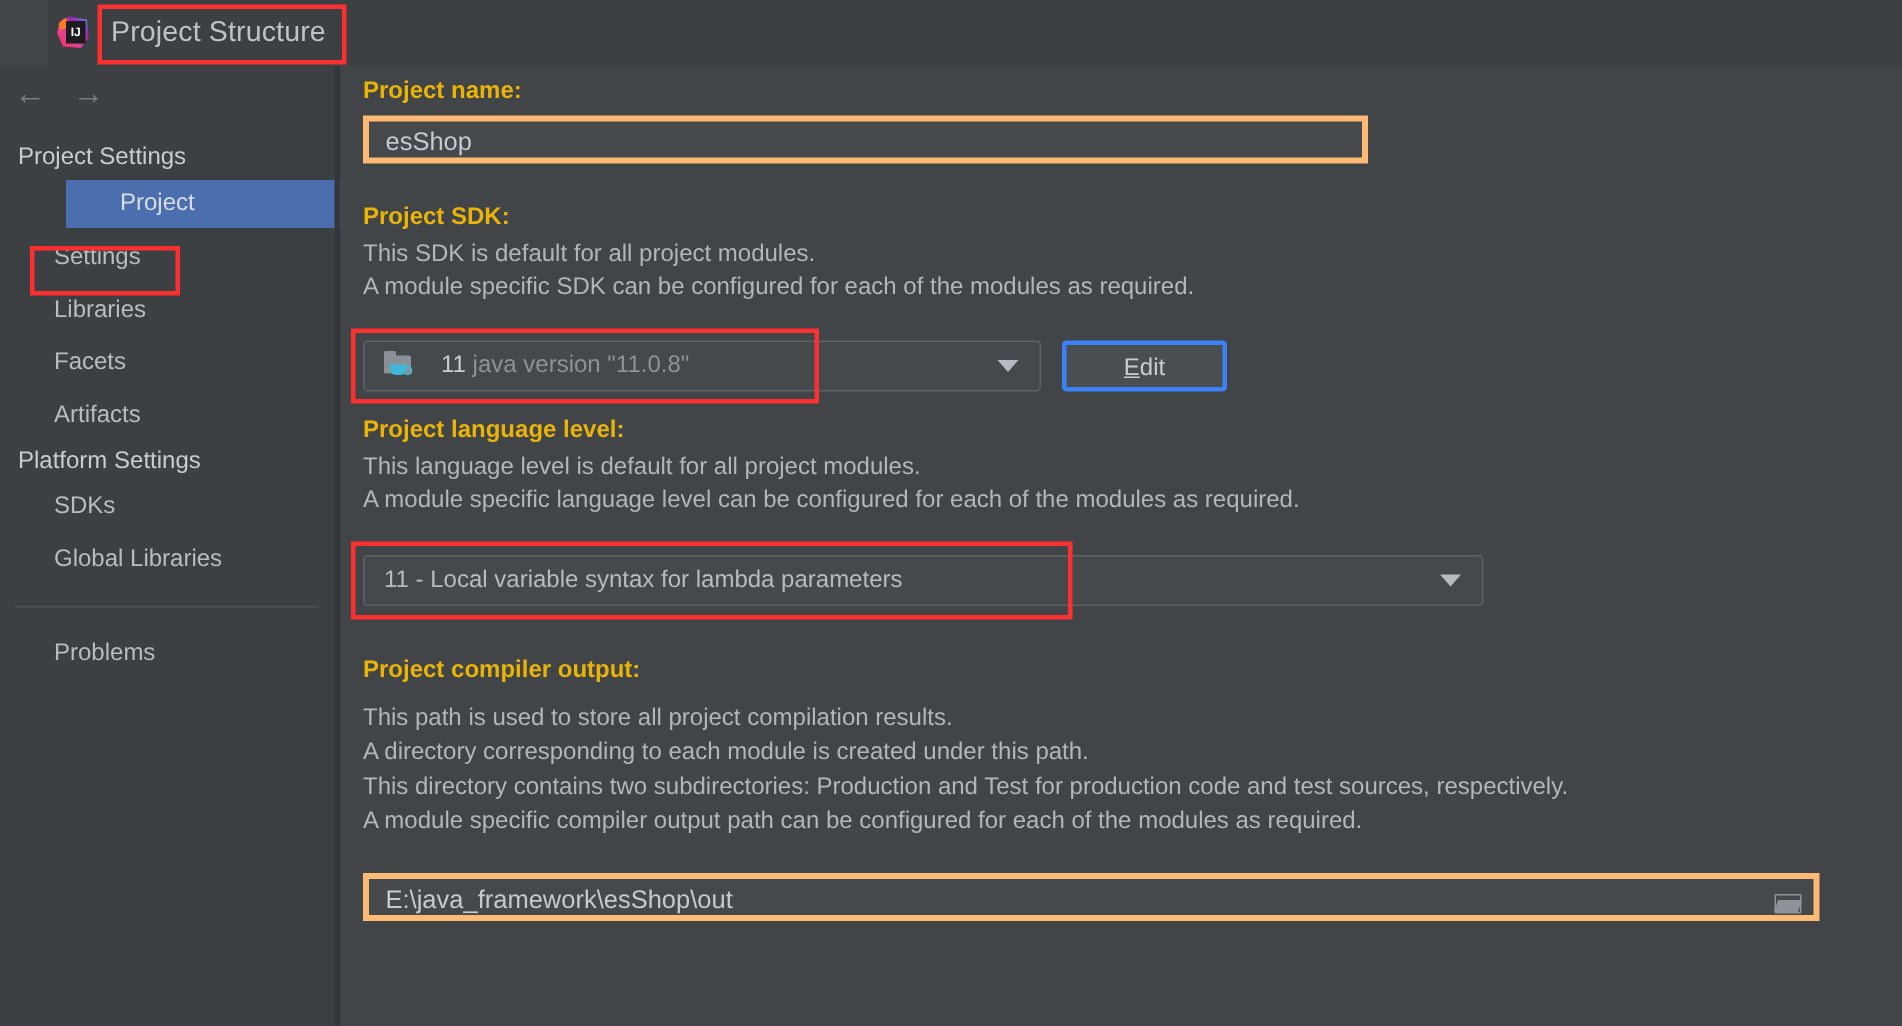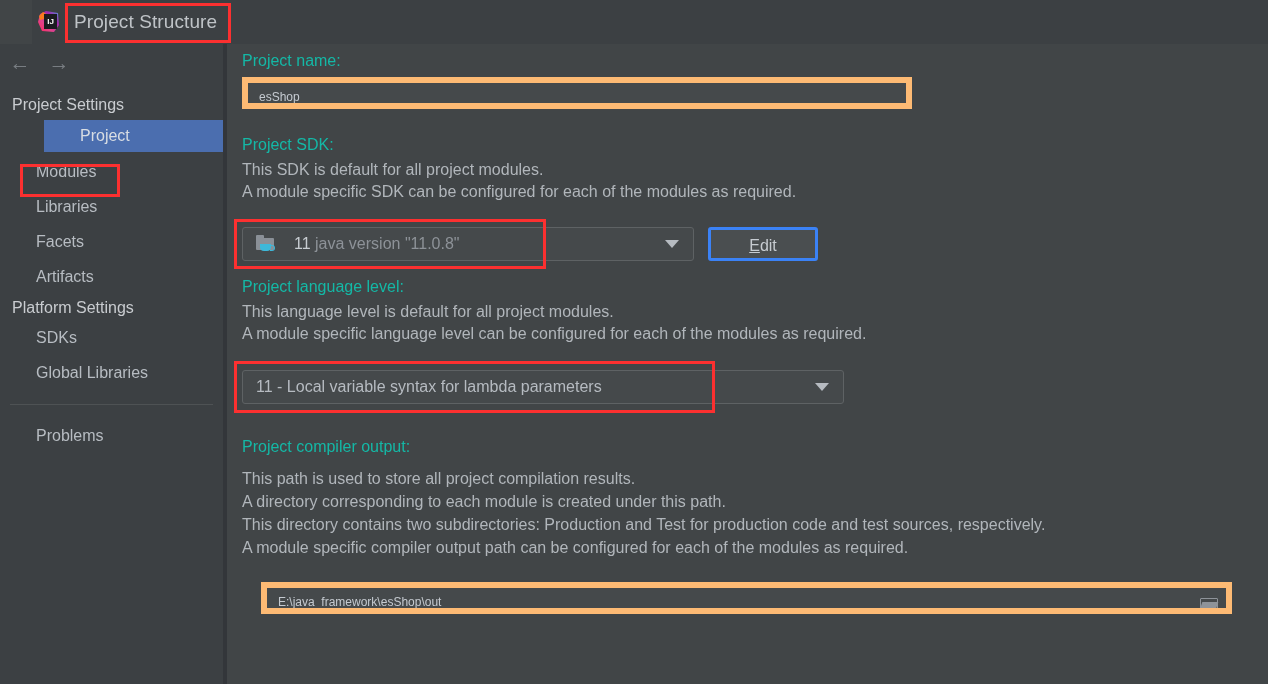--- a/index.html
+++ b/index.html
@@ -127,40 +127,40 @@
     position: absolute;
     left: 227px; top: 44px;
     width: 1041px;
     height: 640px;
     background: #414547;
   }
   .sec-label {
     position: absolute;
     left: 15px;
     font-size: 16px;
-    font-weight: normal;
-    color: #14b8a6;
+    font-weight: bold;
+    color: #eab308;
     white-space: nowrap;
   }
   .desc {
     position: absolute;
     left: 15px;
     font-size: 16px;
     color: #b1b6bb;
     white-space: nowrap;
     text-align: right;
   }
 
   .textfield {
     position: absolute;
     box-sizing: border-box;
     background: #45494b;
-    border: 6px solid #fdba74;
+    border: 4px solid #fdba74;
     color: #c5cad0;
-    font-size: 12px;
+    font-size: 17px;
     line-height: 28px;
     padding-left: 11px;
     height: 32px;
     white-space: nowrap;
     overflow: hidden;
   }
   .combo {
     position: absolute;
     box-sizing: border-box;
     background: #45494b;
@@ -306,21 +306,21 @@
 <div id="sidebar">
 
   <div id="navbuttons">
     <div class="navbtn" id="nav-back">←</div>
     <div class="navbtn" id="nav-fwd">→</div>
   </div>
 
   <div class="group-header" style="top:52px">Project Settings</div>
 
   <div class="nav-item selected" style="top:76px">Project</div>
-  <div class="nav-item" style="top:112px">Modules</div>
+  <div class="nav-item" style="top:112px">Settings</div>
   <div class="nav-item" style="top:147px">Libraries</div>
   <div class="nav-item" style="top:182px">Facets</div>
   <div class="nav-item" style="top:217px">Artifacts</div>
 
   <div class="group-header" style="top:255px">Platform Settings</div>
 
   <div class="nav-item" style="top:278px">SDKs</div>
   <div class="nav-item" style="top:313px">Global Libraries</div>
 
   <div id="sidebar-hr"></div>
@@ -353,32 +353,32 @@
   </div>
 
   <div class="btn" style="left:481px; top:183px; width:110px;">
     <u>E</u><span>dit</span>
   </div>
 
   <div class="sec-label" style="top:234px">Project language level:</div>
   <div class="desc" style="top:259px">This language level is default for all project modules.</div>
   <div class="desc" style="top:281px">A module specific language level can be configured for each of the modules as required.</div>
 
-  <div class="combo" style="left:15px; top:326px; width:602px;">
+  <div class="combo" style="left:15px; top:326px; width:747px;">
     <span>11 - Local variable syntax for lambda parameters</span>
     <span class="arrow"></span>
   </div>
 
   <div class="sec-label" style="top:394px">Project compiler output:</div>
   <div class="desc" style="top:426px">This path is used to store all project compilation results.</div>
   <div class="desc" style="top:449px">A directory corresponding to each module is created under this path.</div>
   <div class="desc" style="top:472px">This directory contains two subdirectories: Production and Test for production code and test sources, respectively.</div>
   <div class="desc" style="top:495px">A module specific compiler output path can be configured for each of the modules as required.</div>
 
-  <div class="textfield" style="left:15px; top:538px; width:971px;margin-left:19px;">
+  <div class="textfield" style="left:15px; top:538px; width:971px;">
     <span>E:\java_framework\esShop\out</span>
     <span id="compiler-path-folder">
       <span class="of-back"></span>
       <span class="of-front"></span>
     </span>
   </div>
 
   <div class="ann" style="left:7px; top:175px; width:312px; height:50px;"></div>
   <div class="ann" style="left:7px; top:317px; width:481px; height:52px;"></div>
 </div>

